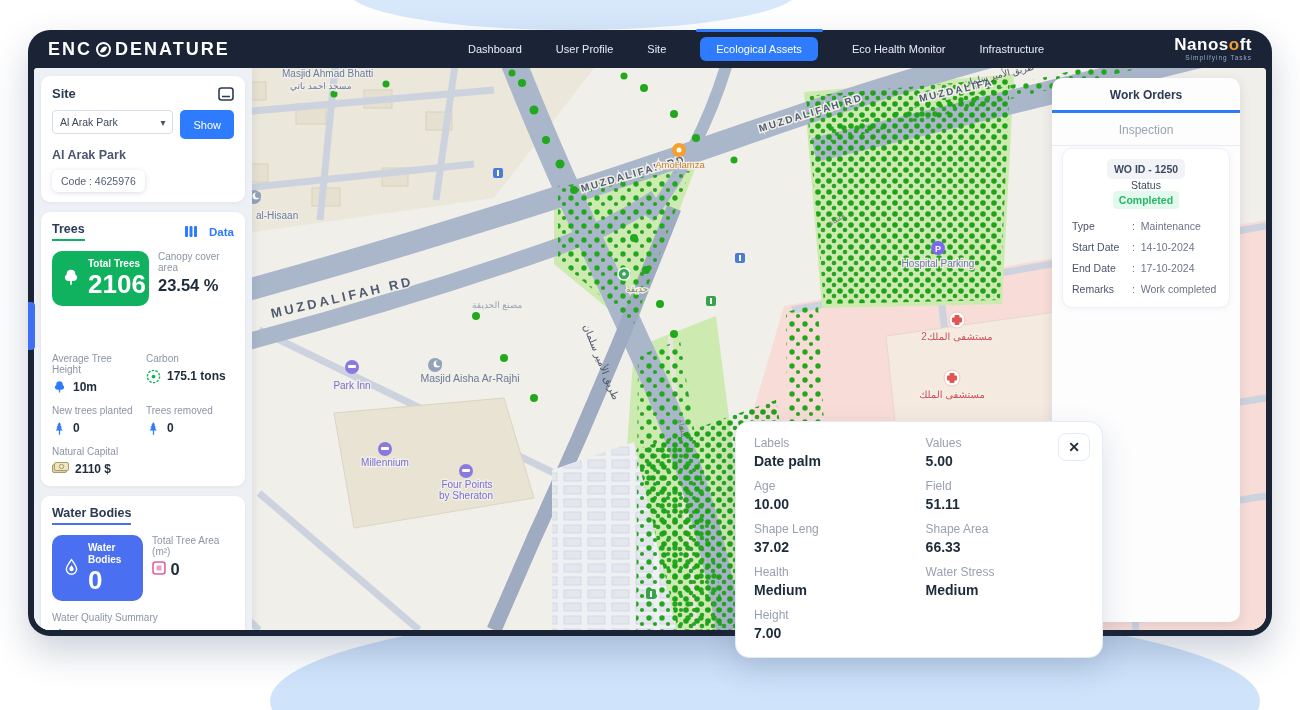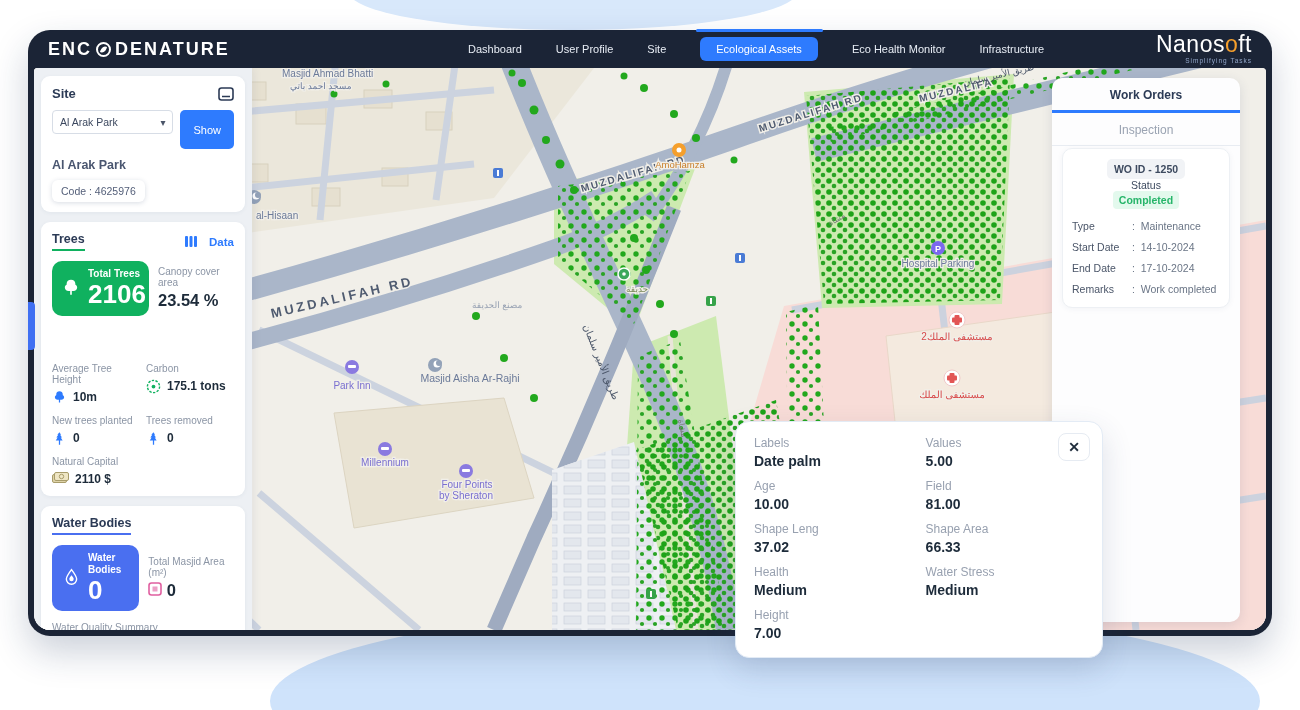--- a/index.html
+++ b/index.html
@@ -18,49 +18,49 @@
   .logo-o { width:15px; height:15px; border:2px solid #fff; border-radius:50%;
     display:inline-block; margin:0 2px; position:relative; }
   .logo-o::after { content:""; position:absolute; left:3px; top:2px; width:5px; height:7px;
     background:#fff; border-radius:80% 0 80% 0; transform:rotate(20deg); }
   .nav-menu { position:absolute; left:392px; top:0; height:38px; display:flex; align-items:center; gap:34px;margin-left:48px; }
   .nav-item { color:#e8edf5; font-size:11px; cursor:pointer; white-space:nowrap; }
   .nav-item.active { background:#2e7bfe; color:#fff; padding:6px 16px; border-radius:6px; position:relative; }
   .nav-item.active::before { content:""; position:absolute; left:-4px; top:-8px; width:108%; height:3px;
     background:#2e7bfe; border-radius:2px; }
   .vendor { margin-left:auto; text-align:right; color:#fff; line-height:1; }
-  .vendor-name { font-size:23px; font-weight:normal; letter-spacing:.5px; }
+  .vendor-name { font-size:17px; font-weight:bold; letter-spacing:.5px; }
   .vendor-name .o { color:#f59f2c; }
   .vendor-tag { font-size:6.5px; color:#93a7c9; letter-spacing:1px; margin-top:2px; }
   .content { position:absolute; left:6px; right:6px; top:38px; bottom:6px;
     border-radius:4px 4px 16px 16px; overflow:hidden; background:#f1efe9; }
   
   .map { position:absolute; inset:0; }
   
   .sidebar { position:absolute; left:0; top:0; bottom:0; width:218px; background:#edf0f4;
     padding:8px 7px; box-shadow:2px 0 8px rgba(50,70,110,.08); }
   .card { background:#fff; border-radius:9px; padding:10px 11px; margin-bottom:10px;
     box-shadow:0 1px 4px rgba(40,60,100,.06); }
   .site-head { display:flex; justify-content:space-between; align-items:center; margin-bottom:9px; }
   .site-title { font-size:13px; font-weight:bold; color:#2b3a55; }
   .site-row { display:flex; gap:7px; margin-bottom:9px; }
   .select { flex:1; height:24px; border:1px solid #d7dde6; border-radius:4px; background:#fff;
     font-size:10.5px; color:#3c485f; display:flex; align-items:center; justify-content:space-between;
     padding:0 7px; cursor:pointer; }
   .chev { color:#4a5568; font-size:10px; }
   .btn-blue { background:#2e7bfe; color:#fff; border:none; border-radius:5px; font-size:11px;
-    padding:0 13px; height:39px; cursor:pointer; font-family:inherit; }
+    padding:0 13px; height:29px; cursor:pointer; font-family:inherit; }
   .site-name { font-size:12.5px; font-weight:bold; color:#4a5670; margin-bottom:8px; }
   .code-pill { display:inline-block; background:#fff; box-shadow:0 1px 5px rgba(40,60,100,.18);
     border-radius:6px; padding:5px 9px; font-size:10.5px; color:#55607a; }
   .sec-head { display:flex; justify-content:space-between; align-items:center; margin-bottom:10px; }
   .sec-title { font-size:12.5px; font-weight:bold; color:#2b3a55; padding-bottom:3px; border-bottom:2px solid #10b15f; }
   .sec-title.water { border-bottom-color:#4a6ff0; }
   .data-link { color:#2e7bfe; font-size:11.5px; font-weight:bold; display:flex; align-items:center; gap:12px; cursor:pointer; }
-  .stat-row { display:flex; gap:9px; align-items:center; margin-bottom:11px; }
+  .stat-row { display:flex; gap:9px; margin-bottom:11px; }
   .stat-card { width:97px; min-height:54px; border-radius:10px; padding:7px 8px; color:#fff;
     display:flex; gap:6px; align-items:center; }
   .stat-card.green { background:#10b15f; }
   .stat-card.blue { background:#4a6ff0; }
   .stat-ic { flex:0 0 22px; height:22px; display:flex; align-items:center; justify-content:center; }
   .stat-card .lbl { font-size:10px; font-weight:bold; line-height:1.2; }
   .stat-card .num { font-size:26px; font-weight:bold; line-height:1.1; }
   .mini-col .mlbl { font-size:10px; color:#8b95a5; margin-bottom:3px; }
   .mini-col .mval { font-size:16.5px; font-weight:bold; color:#1d2b3a; }
   .grid2 { display:grid; grid-template-columns:1fr 1fr; gap:10px 6px; margin-bottom:10px;margin-top:47px; }
@@ -426,21 +426,21 @@
                     <path d="M12 2C8.2 7 5.5 10.6 5.5 14a6.5 6.5 0 0 0 13 0C18.5 10.6 15.8 7 12 2z" fill="none" stroke="#fff" stroke-width="1.8"></path>
                     <path d="M12 9c-1.8 2-2.8 3.6-2.8 5a2.8 2.8 0 0 0 5.6 0c0-1.4-1-3-2.8-5z" fill="#fff"></path>
                   </svg>
               </span>
               <span>
                 <div class="lbl">Water Bodies</div>
                 <div class="num">0</div>
               </span>
             </div>
             <div class="mini-col">
-              <div class="mlbl">Total Masjid Area (m²)</div>
+              <div class="mlbl">Total Tree Area (m²)</div>
               <div class="kval" style="margin-top:3px;">
                 <svg width="14" height="14" viewBox="0 0 14 14">
                     <rect x="1" y="1" width="12" height="12" rx="2.5" fill="none" stroke="#e05fa0" stroke-width="1.6"></rect>
                     <rect x="4.5" y="4.5" width="5" height="5" fill="#e05fa0" opacity=".6"></rect>
                   </svg>
                 <span class="mval">0</span>
               </div>
             </div>
           </div>
           <div class="kv">
@@ -512,21 +512,21 @@
           <div class="pp-val">7.00</div>
         </div>
     </div>
     <div class="pp-col r">
       <div class="pp-field">
           <div class="pp-lbl">Values</div>
           <div class="pp-val">5.00</div>
         </div>
       <div class="pp-field">
           <div class="pp-lbl">Field</div>
-          <div class="pp-val">81.00</div>
+          <div class="pp-val">51.11</div>
         </div>
       <div class="pp-field">
           <div class="pp-lbl">Shape Area</div>
           <div class="pp-val">66.33</div>
         </div>
       <div class="pp-field">
           <div class="pp-lbl">Water Stress</div>
           <div class="pp-val">Medium</div>
         </div>
     </div>

